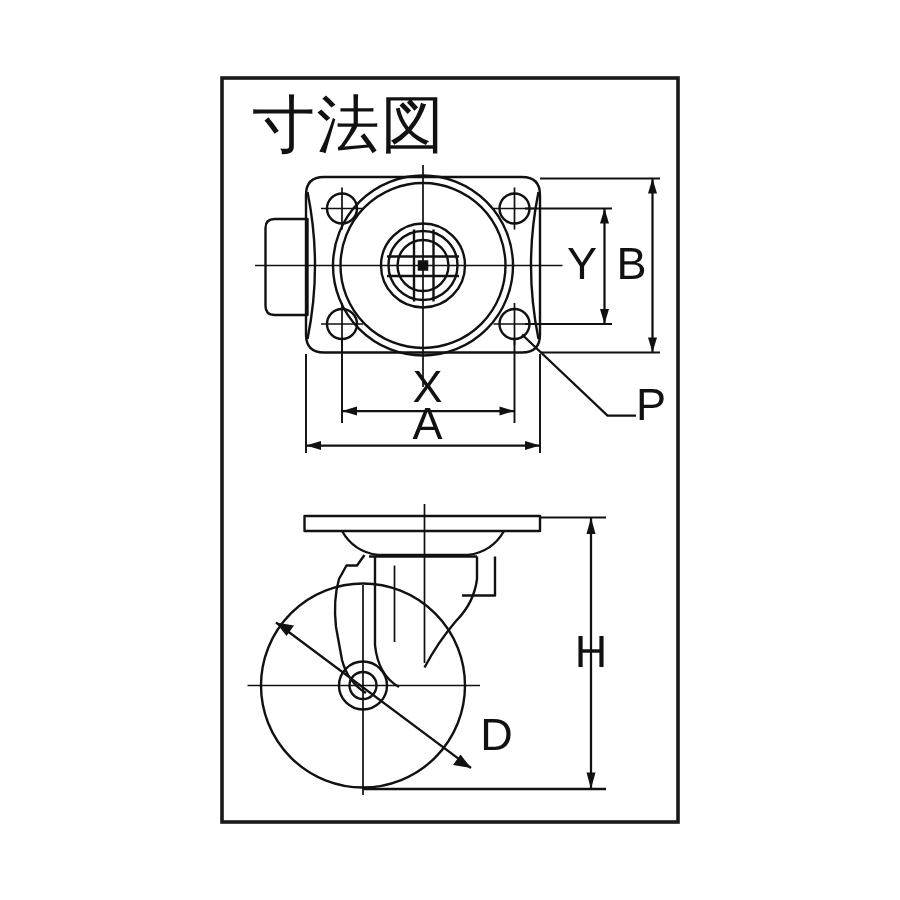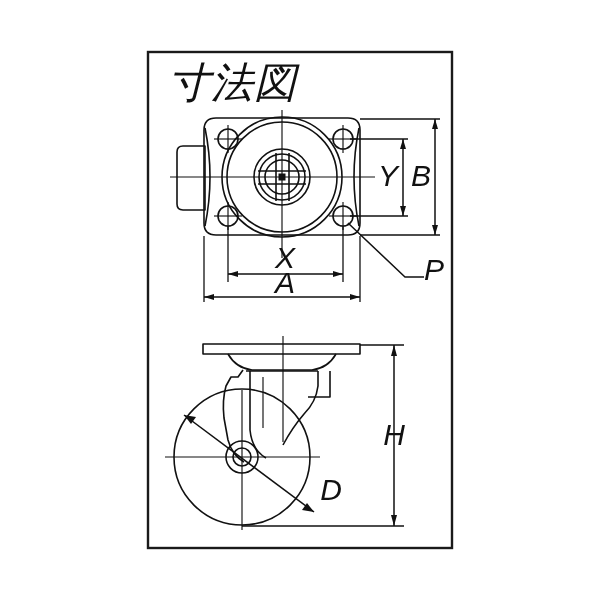--- a/index.html
+++ b/index.html
@@ -12,21 +12,20 @@
     height: 600px;
     font-family: "Liberation Sans", sans-serif;
     overflow: hidden;
     position: relative;
   }
   #root {
     position: relative;
     width: 600px;
     height: 600px;
     background: #ffffff;
-    font-style: italic;
   }
   svg.drawing {
     display: block;
     width: 600px;
     height: 600px;
   }
   .ln {
     fill: none;
     stroke: #111111;
     stroke-width: 1.6;

